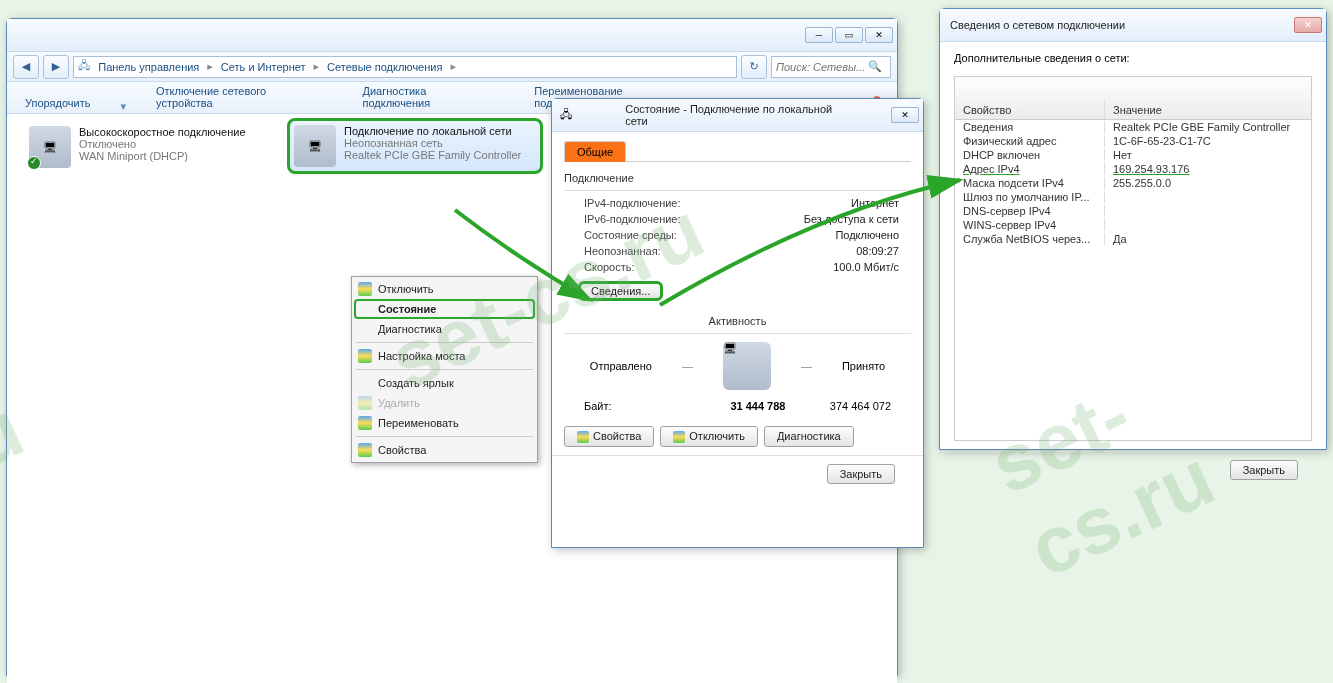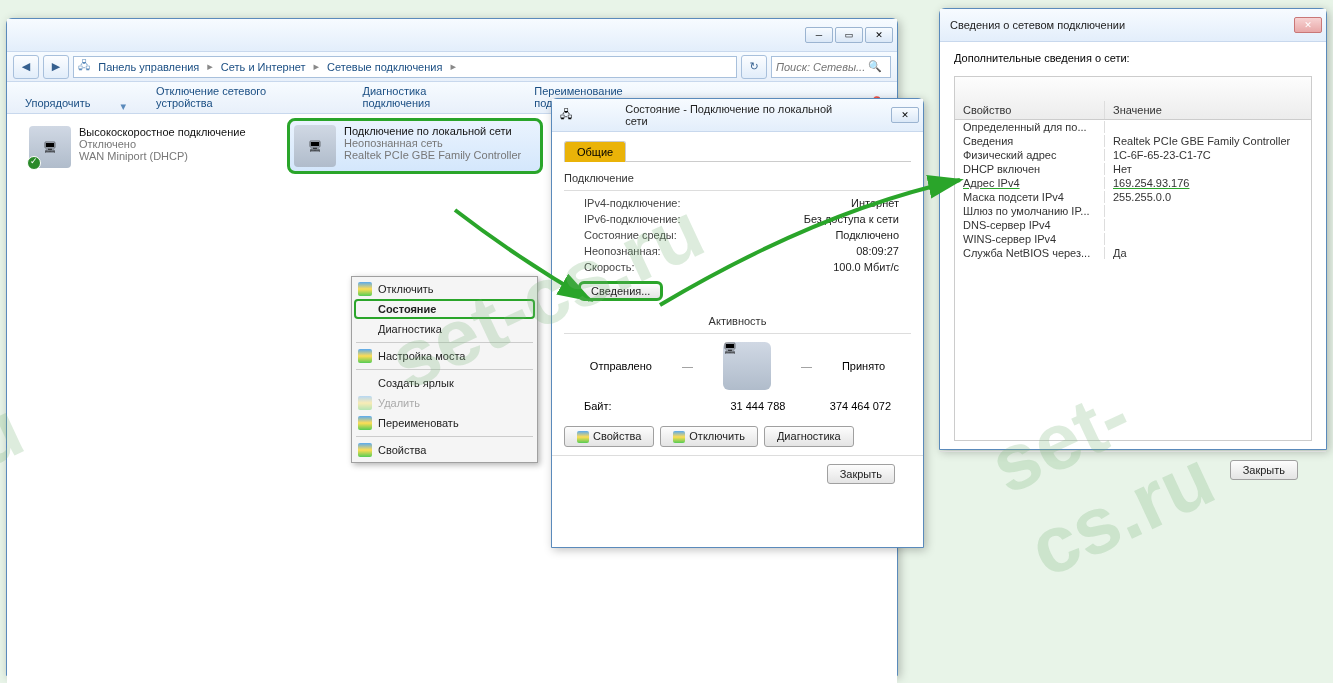--- a/index.html
+++ b/index.html
@@ -134,40 +134,40 @@
   background:linear-gradient(#5aaaf0,#ffdd55 50%,#55cc55);
   border-radius:2px;
 }
 .ctx-sep { height:1px; background:#ccc; margin:3px 2px; }
 .ctx-item.boxed { border:2px solid #2aa52a; border-radius:4px; padding:2px 4px 2px 22px; }
 
 
 .status-dialog { left:551px; top:98px; width:373px; height:450px; z-index:15; }
 .dialog-body { padding:8px 12px; }
 .tab-row { display:flex; border-bottom:1px solid #ccc; }
-.tab { padding:4px 12px; background:#eab308; border:1px solid #ccc; border-bottom:none; border-radius:3px 3px 0 0; position:relative; top:1px; }
+.tab { padding:4px 12px; background:#f97316; border:1px solid #ccc; border-bottom:none; border-radius:3px 3px 0 0; position:relative; top:1px; }
 .group-title { color:#333; margin:10px 0 6px; }
 .info-row { display:flex; justify-content:space-between; padding:2px 12px 2px 20px; color:#333; }
 .info-row .label { color:#444; }
 .info-row .value { color:#222; }
 .hr { border:none; border-top:1px solid #ddd; margin:4px 0; }
 .btn {
   border:1px solid #a0a0a0;
   background:linear-gradient(#fdfdfd,#e4e4e4);
   padding:3px 12px;
   border-radius:3px;
   color:#222;
   cursor:default;
 }
 .btn.highlighted { border:3px solid #2aa52a; border-radius:6px; padding:1px 10px; }
 .activity-row { display:flex; align-items:center; justify-content:center; gap:30px; margin:8px 0; }
 .activity-icon { width:48px;height:48px;background:linear-gradient(#d0d8e4,#b0bccb);border-radius:6px; }
 .data-row { display:flex; padding:2px 20px; }
 .data-row .k { width:100px; }
-.data-row .v1 { width:110px; text-align:right; }
+.data-row .v1 { width:110px; text-align:right;font-weight:bold; }
 .data-row .v2 { width:110px; text-align:right; }
 .bottom-btns { display:flex; gap:6px; margin-top:12px; }
 .dlg-footer { display:flex; justify-content:flex-end; padding:8px 28px; border-top:1px solid #ddd; }
 
 
 .details-dialog { left:939px; top:8px; width:388px; height:442px; z-index:14; }
 .details-body { padding:10px 14px; }
 .details-table { border:1px solid #ccc; width:100%; }
 .details-head { display:flex; background:linear-gradient(#fdfdfd,#ececec); border-bottom:1px solid #ccc; }
 .details-head div { padding:3px 8px; color:#333;margin-top:24px; }
@@ -355,24 +355,20 @@
     </div>
   </div>
   <div class="details-body">
     <div style="margin-bottom:12px;">Дополнительные сведения о сети:</div>
     <div class="details-table">
       <div class="details-head">
         <div class="col1">Свойство</div>
         <div class="col2">Значение</div>
       </div>
       <div class="details-rows" id="details-rows">
-          <div class="d-row">
-            <div class="col1">Определенный для по...</div>
-            <div class="col2"></div>
-          </div>
           <div class="d-row">
             <div class="col1">Сведения</div>
             <div class="col2">Realtek PCIe GBE Family Controller</div>
           </div>
           <div class="d-row">
             <div class="col1">Физический адрес</div>
             <div class="col2">1C-6F-65-23-C1-7C</div>
           </div>
           <div class="d-row">
             <div class="col1">DHCP включен</div>

